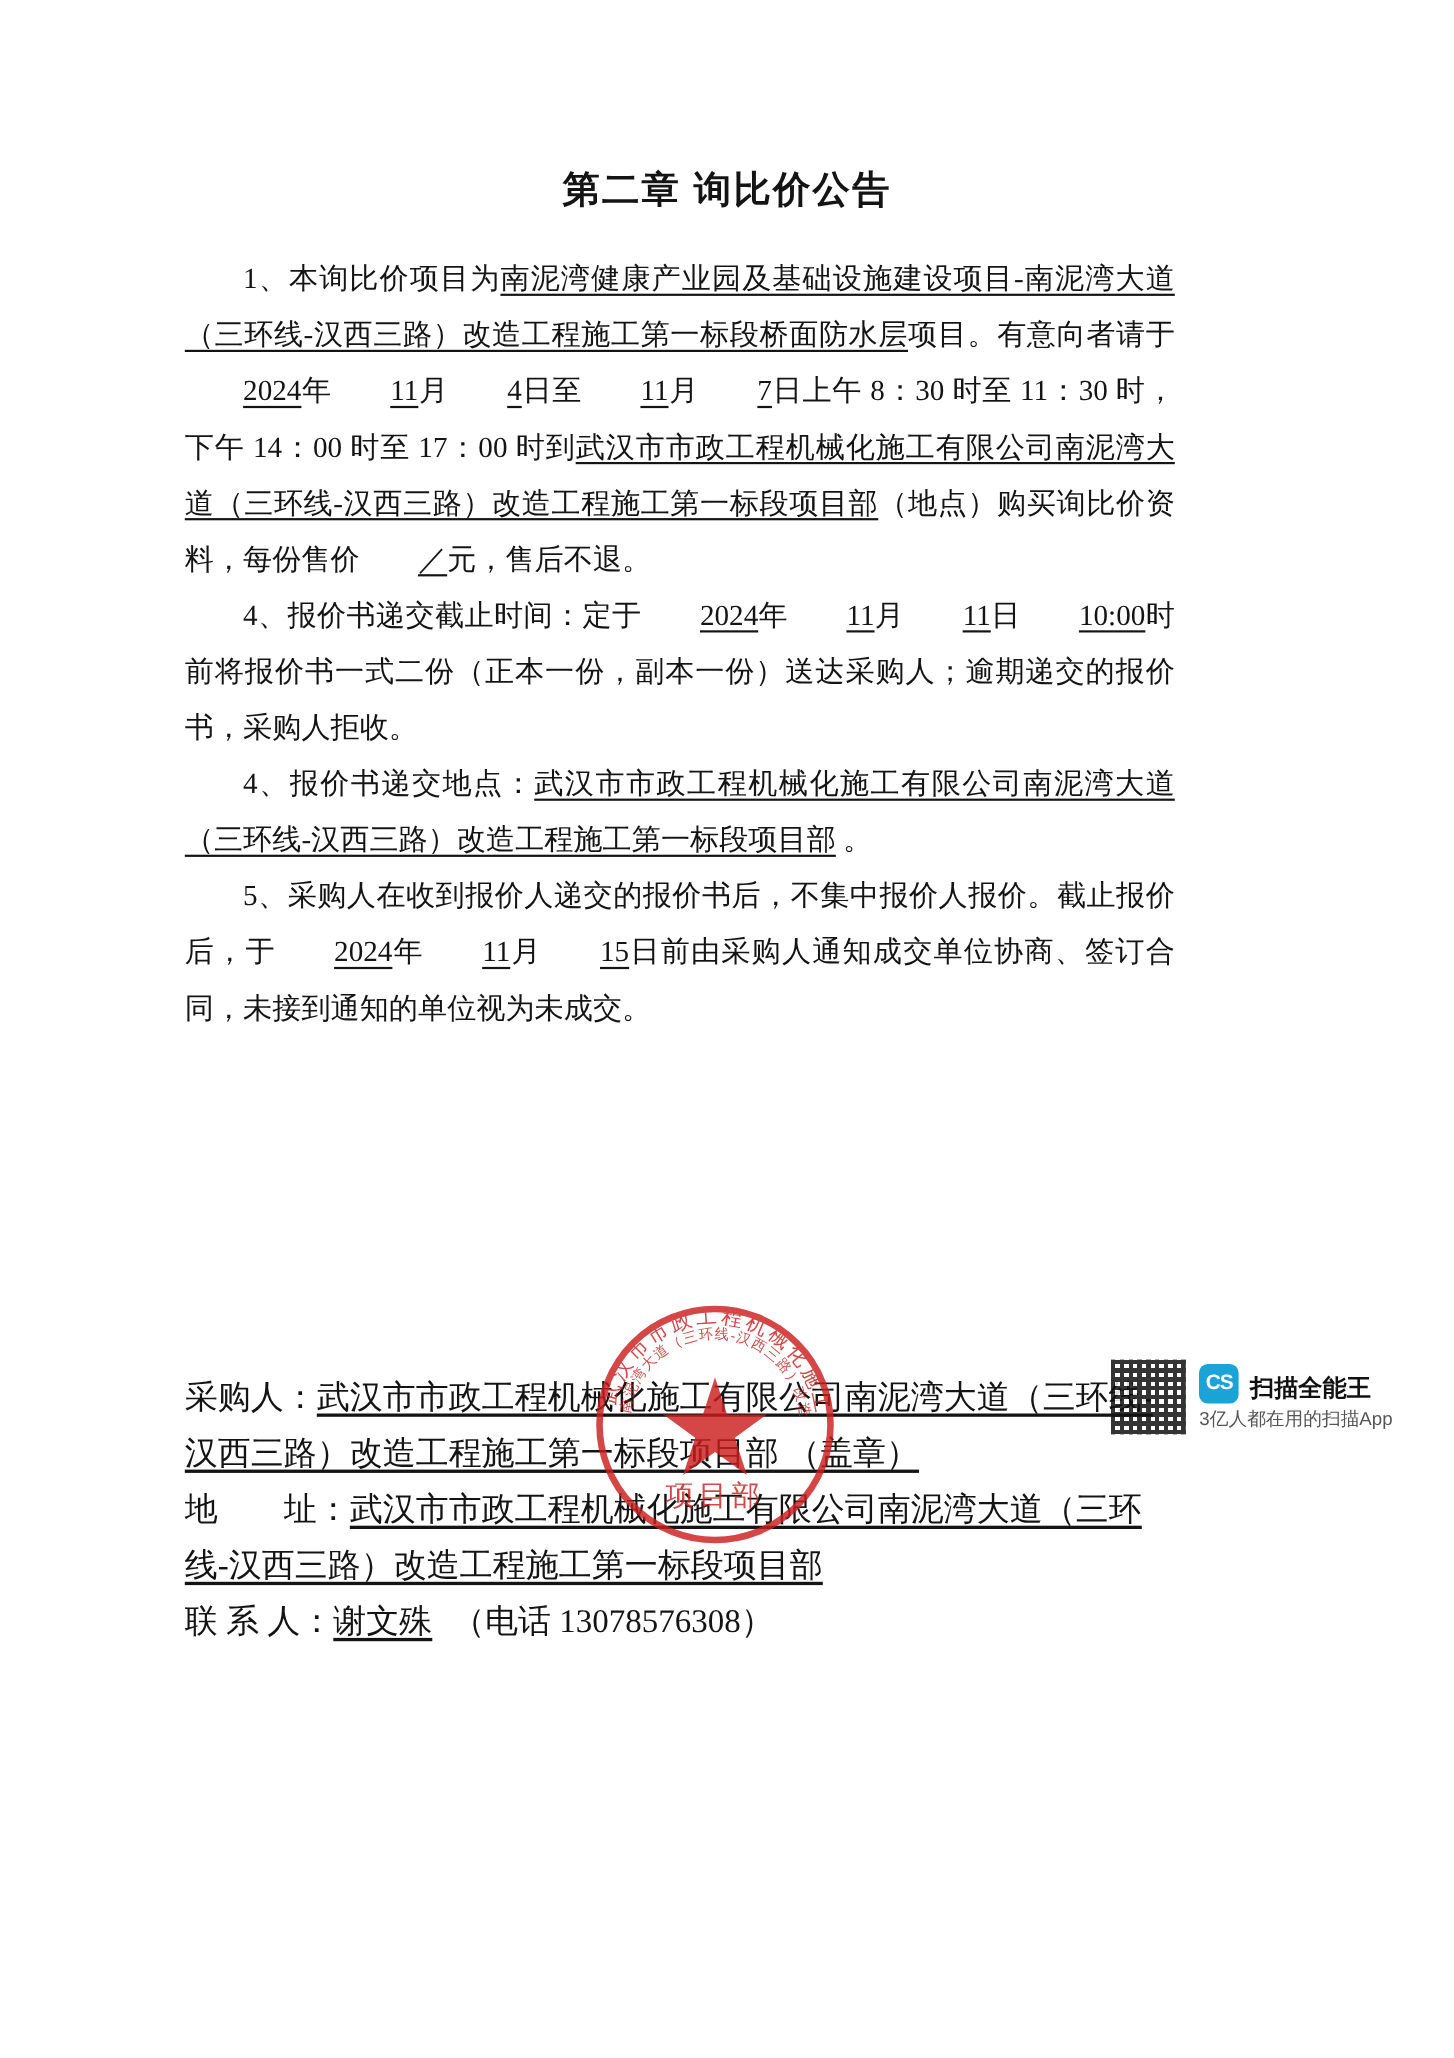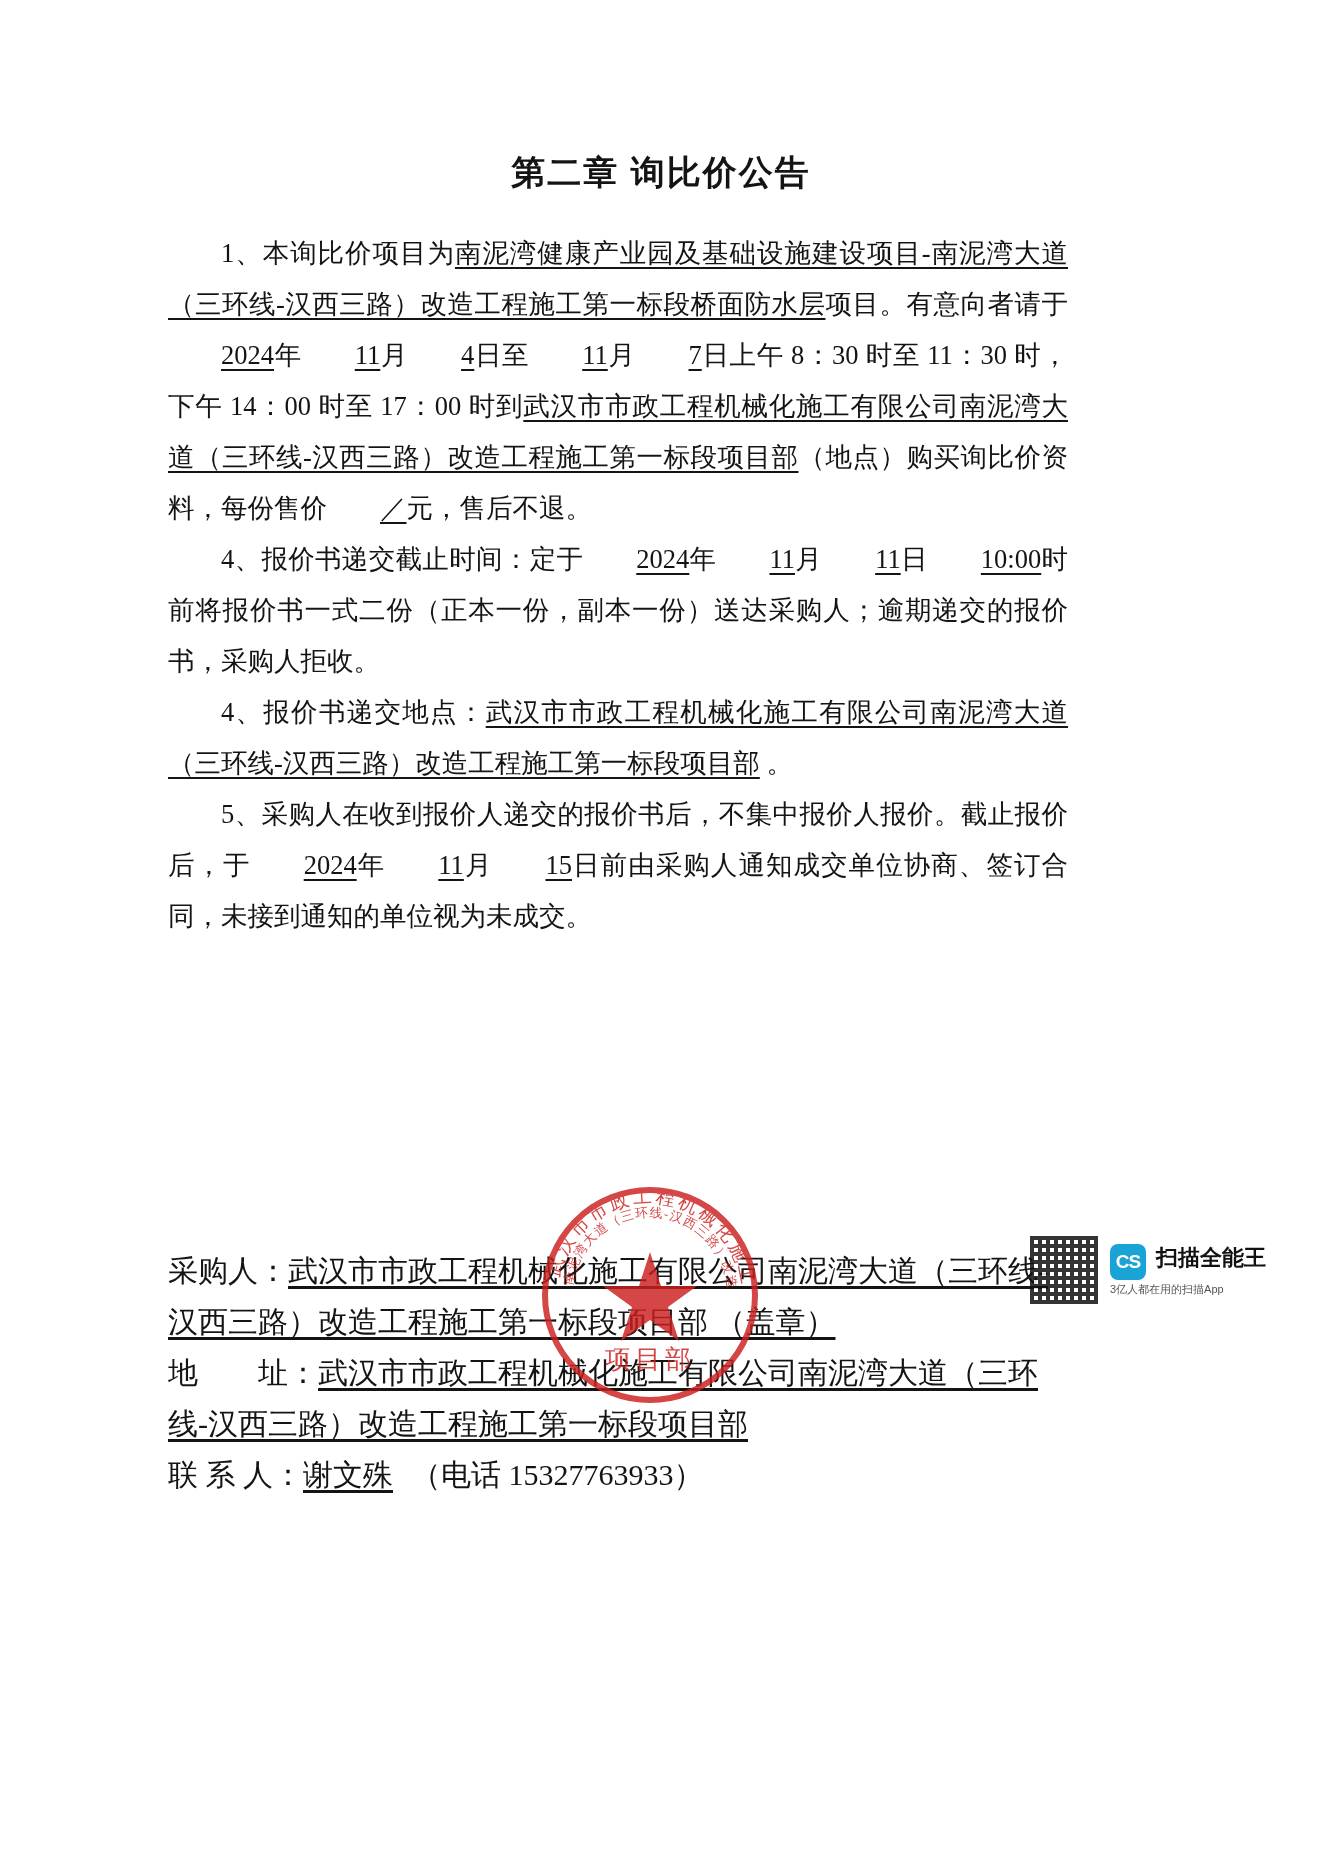--- a/index.html
+++ b/index.html
@@ -116,25 +116,25 @@
   }
   .cs-texts { line-height: 1.25; }
   .cs-title {
     font-family: "Liberation Sans", "DejaVu Sans", sans-serif;
     font-size: 22px;
     color: #111;
     font-weight: bold;
   }
   .cs-sub {
     font-family: "Liberation Sans", "DejaVu Sans", sans-serif;
-    font-size: 11px;
+    font-size: 17px;
     color: #555;
     margin-top: 3px;
   }
-  .footer-row { display: flex; align-items: flex-start; gap: 10px; }
+  .footer-row { display: flex; align-items: flex-end; gap: 10px; }
 </style>
 </head>
 <body>
 
 <div class="page">
 
   <div class="title">第二章  询比价公告</div>
 
   <div class="body-text">
 
@@ -144,21 +144,21 @@
 
 
     <p class="para"><span>4、报价书递交地点：</span><span class="u">武汉市市政工程机械化施工有限公司南泥湾大道（三环线-汉西三路）改造工程施工第一标段项目部</span><span> 。</span></p>
 
     <p class="para"><span>5、采购人在收到报价人递交的报价书后，不集中报价人报价。截止报价后，于</span><span class="blank">2024</span><span>年</span><span class="blank">11</span><span>月</span><span class="blank">15</span><span>日前由采购人通知成交单位协商、签订合同，未接到通知的单位视为未成交。</span></p>
   </div>
 
   <div class="contact-block">
     <p class="para noindent"><span>采购人：</span><span class="u">武汉市市政工程机械化施工有限公司南泥湾大道（三环线-汉西三路）改造工程施工第一标段项目部 （盖章）</span></p>
     <p class="para noindent"><span>地　　址：</span><span class="u">武汉市市政工程机械化施工有限公司南泥湾大道（三环线-汉西三路）改造工程施工第一标段项目部</span></p>
-    <p class="para noindent"><span>联 系 人：</span><span class="u">谢文殊</span><span class="gap"></span><span>（电话 15327763933）</span></p>
+    <p class="para noindent"><span>联 系 人：</span><span class="u">谢文殊</span><span class="gap"></span><span>（电话 13078576308）</span></p>
   </div>
 
   <div class="seal">
     <svg width="230" height="230" viewBox="0 0 230 230" xmlns="http://www.w3.org/2000/svg">
       <defs>
         <path id="arcTop" d="M 23,115 A 92,92 0 0 1 207,115" fill="none"></path>
         <path id="arcTop2" d="M 37,115 A 78,78 0 0 1 193,115" fill="none"></path>
         <path id="arcBottom" d="M 33,115 A 82,82 0 0 0 197,115" fill="none"></path>
       </defs>
       <g opacity="0.82">

